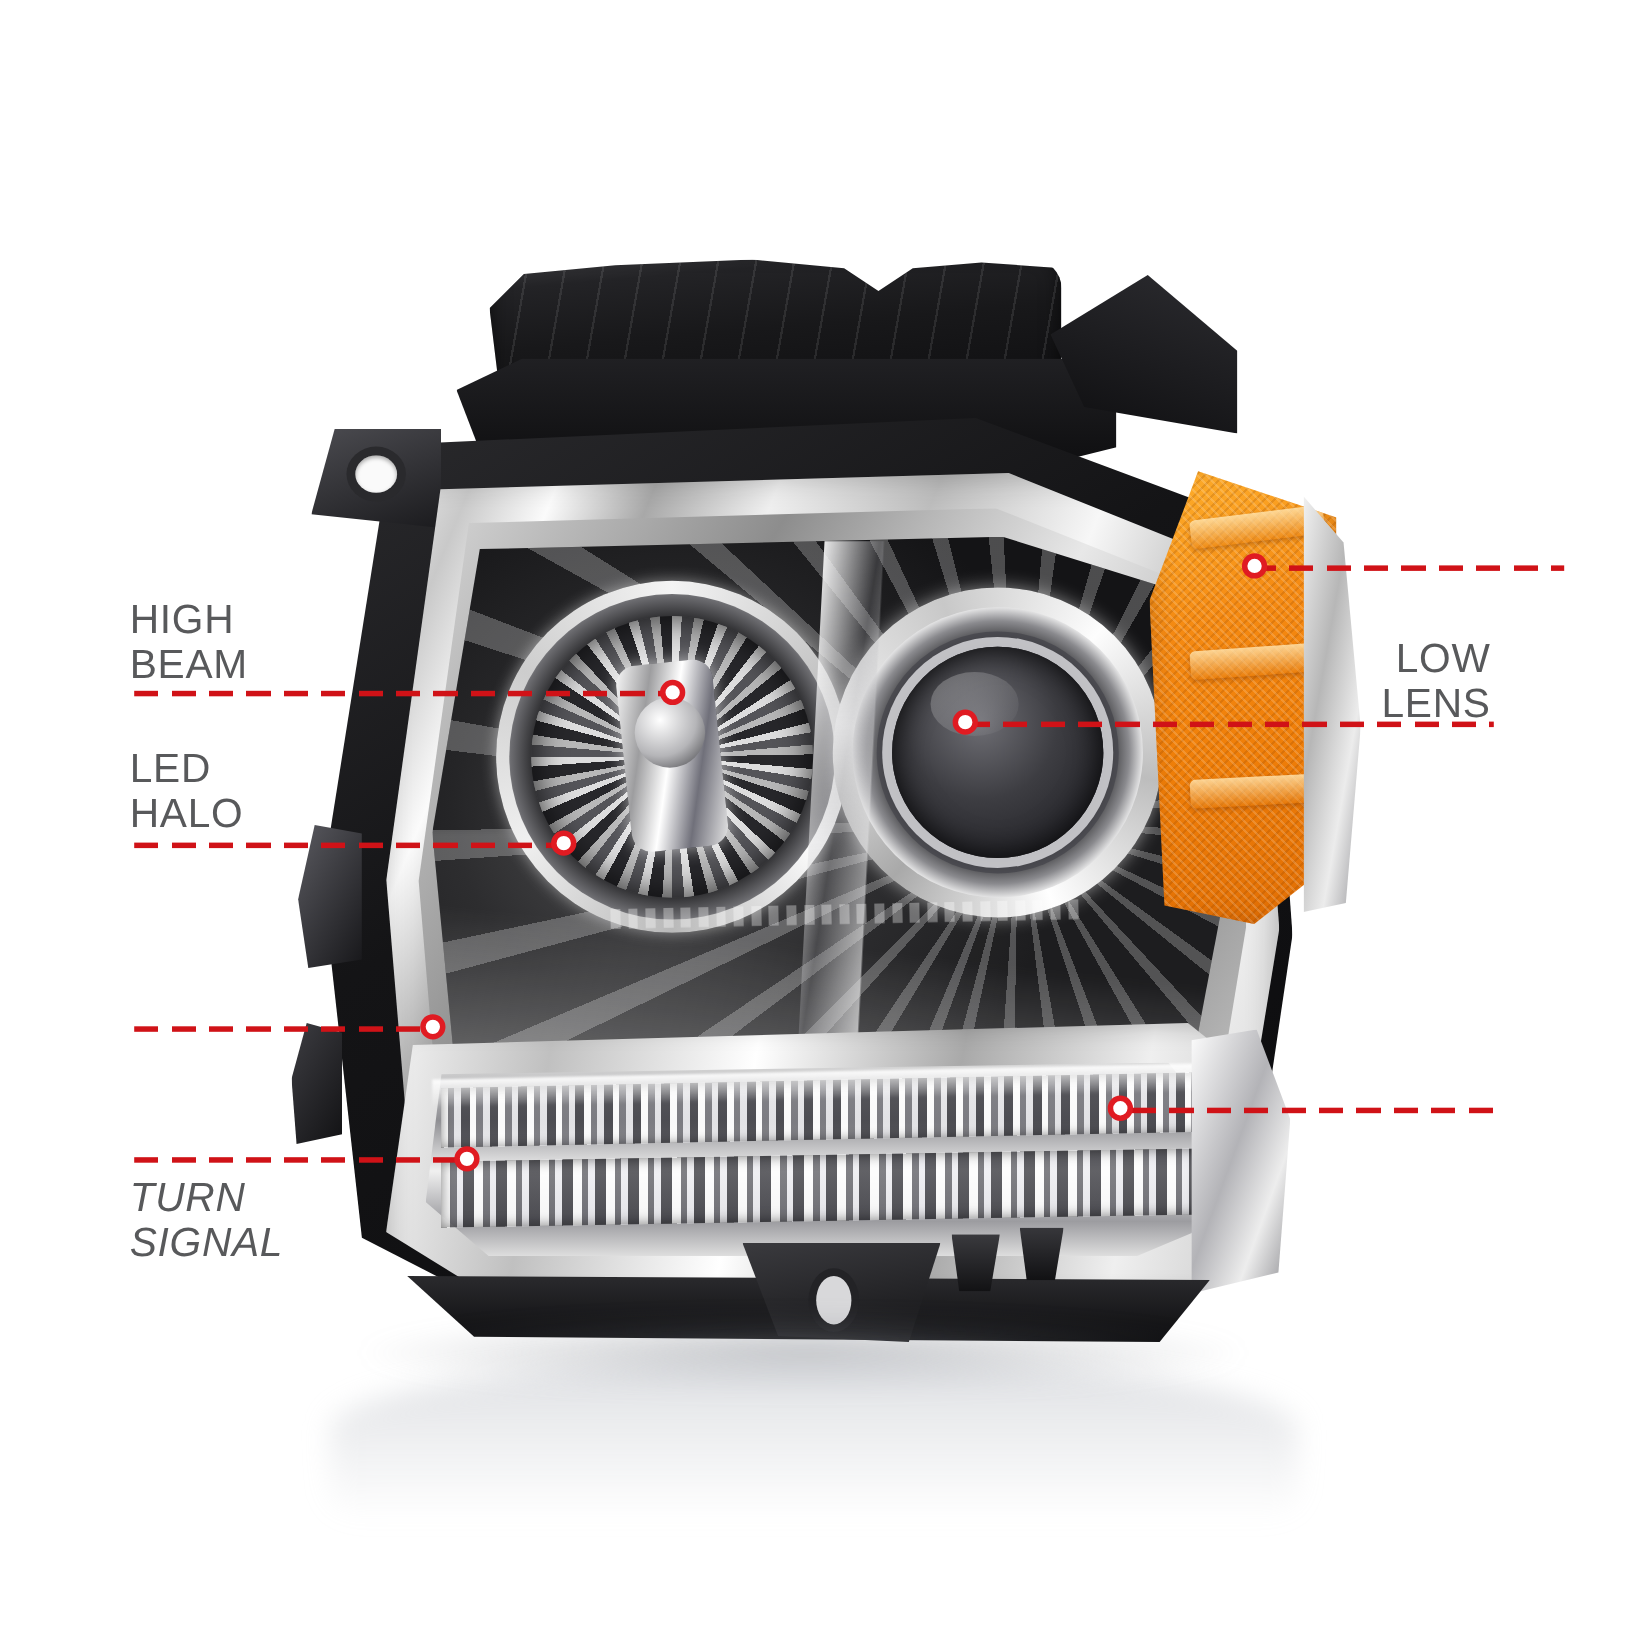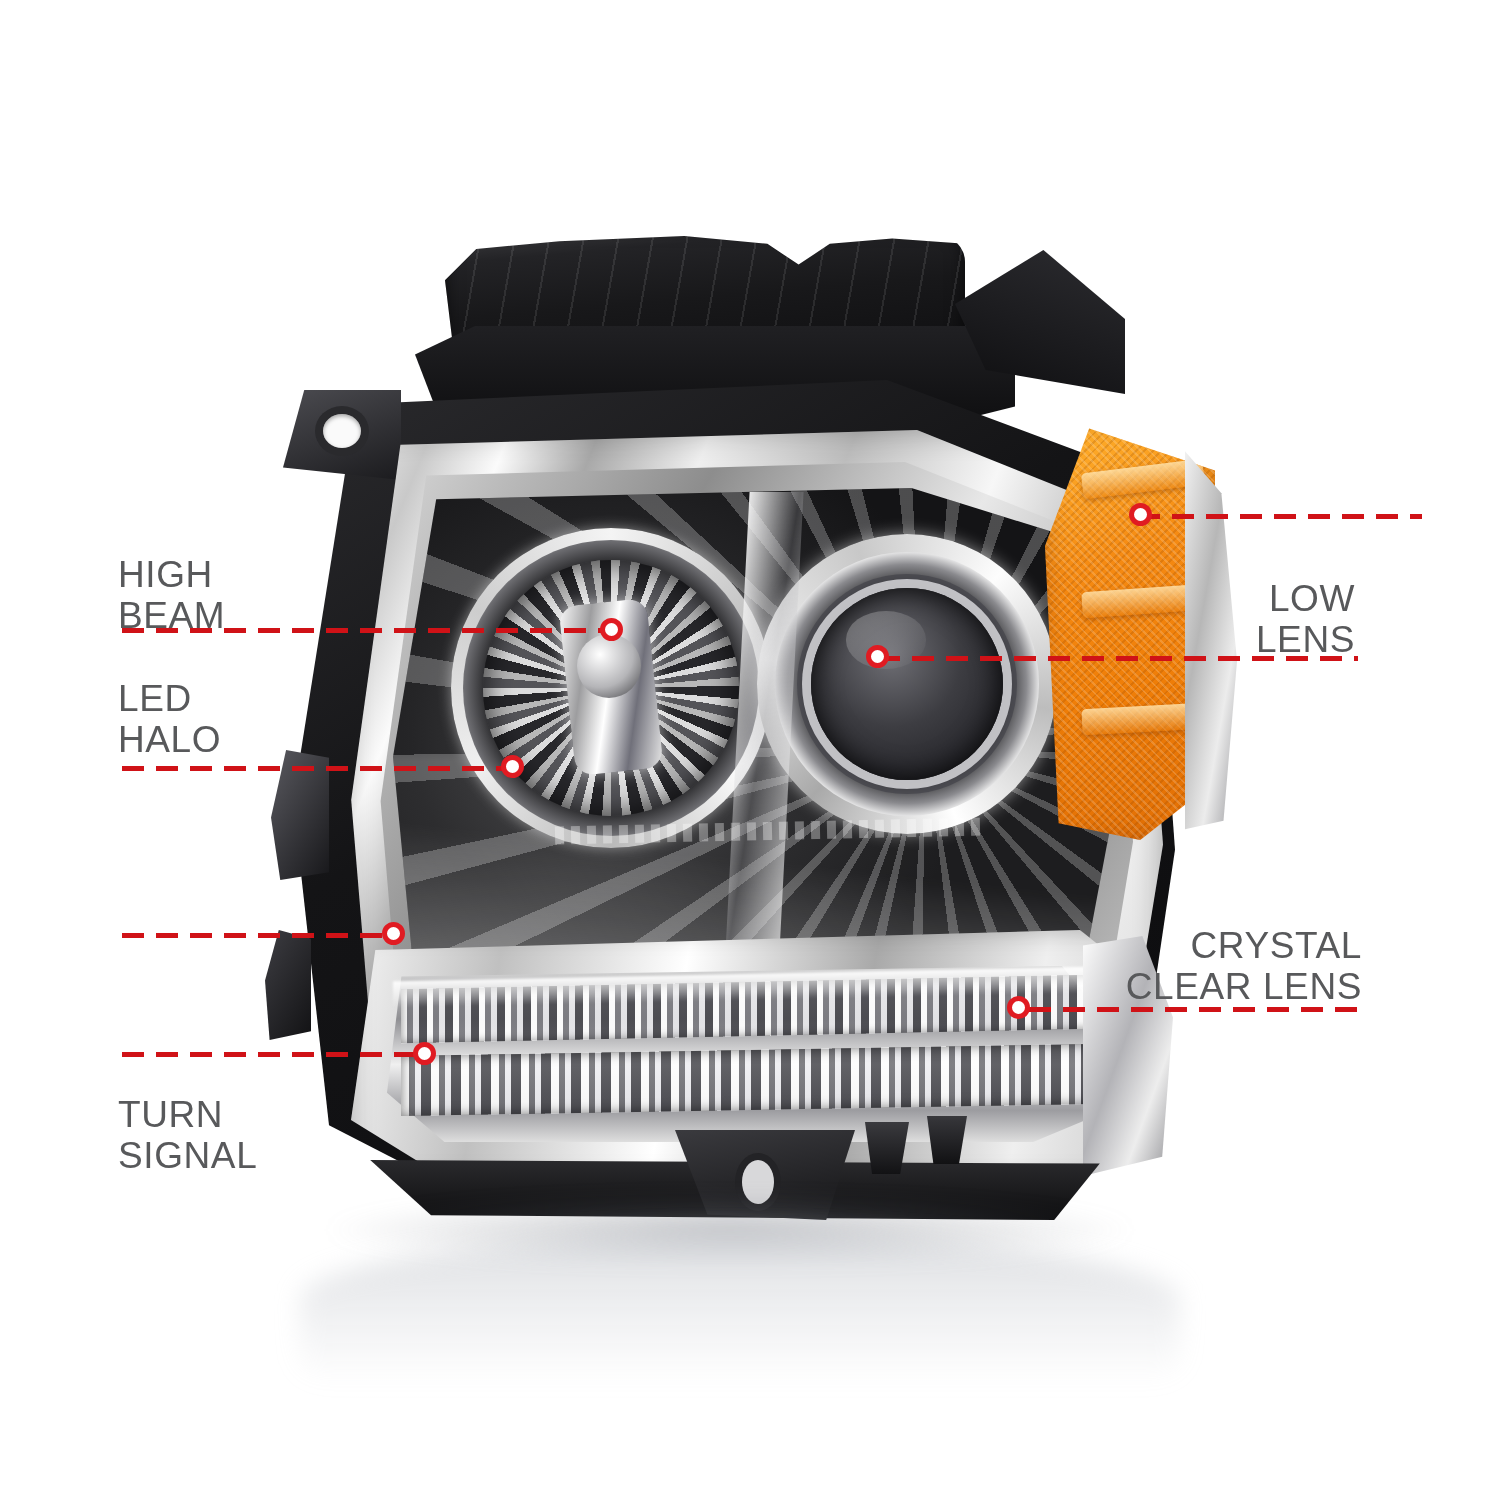--- a/index.html
+++ b/index.html
@@ -264,44 +264,42 @@
     <div id="lip"></div>
     <div id="foot"></div>
     <div id="foot-hole"></div>
     <div id="foot-tab-a"></div>
     <div id="foot-tab-b"></div>
   </div>
 
   <div id="shadow"></div>
   <div id="reflection"></div>
 
-  <div class="callout-label left" style="left:118px;top:542px;margin-top:12px;">HIGH
+  <div class="callout-label left" style="left:118px;top:542px;">HIGH
 BEAM</div>
   <div class="leader" style="left:122px;top:628px;width:490px;"></div>
   <div class="dot" style="left:600px;top:618px;"></div>
 
   <div class="callout-label left" style="left:118px;top:678px;">LED
 HALO</div>
   <div class="leader" style="left:122px;top:766px;width:398px;"></div>
   <div class="dot" style="left:501px;top:755px;"></div>
 
   <div class="leader" style="left:122px;top:933px;width:280px;"></div>
   <div class="dot" style="left:382px;top:922px;"></div>
 
   <div class="leader" style="left:122px;top:1052px;width:312px;"></div>
   <div class="dot" style="left:413px;top:1042px;"></div>
-  <div class="callout-label left" style="left:118px;top:1094px;">TURN
+  <div class="callout-label left" style="left:118px;top:1068px;font-style:italic;">TURN
 SIGNAL</div>
 
   <div class="leader" style="left:1138px;top:514px;width:284px;"></div>
   <div class="dot" style="left:1129px;top:503px;"></div>
 
   <div class="callout-label right" style="left:1050px;top:578px;width:305px;">LOW
 LENS</div>
   <div class="leader" style="left:878px;top:656px;width:480px;"></div>
   <div class="dot" style="left:866px;top:645px;"></div>
 
-  <div class="callout-label right" style="left:1010px;top:925px;width:352px;">CRYSTAL
-CLEAR LENS</div>
   <div class="leader" style="left:1029px;top:1007px;width:333px;"></div>
   <div class="dot" style="left:1007px;top:996px;"></div>
 
 </div>
 
 </body></html>

